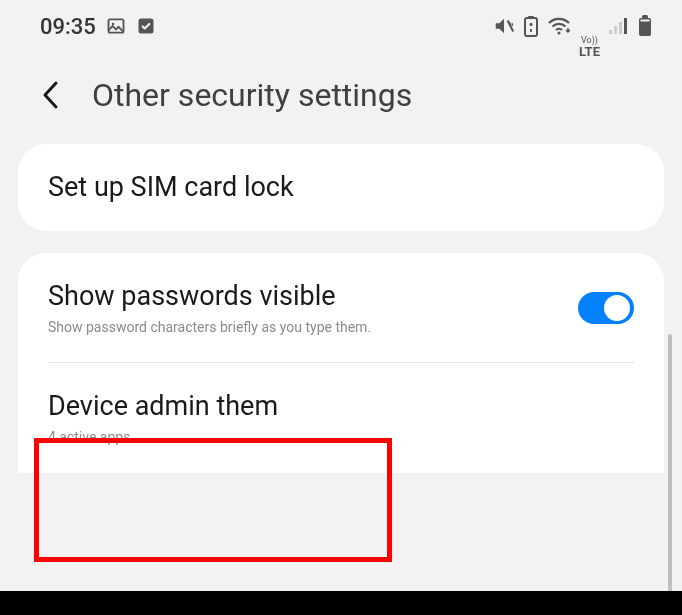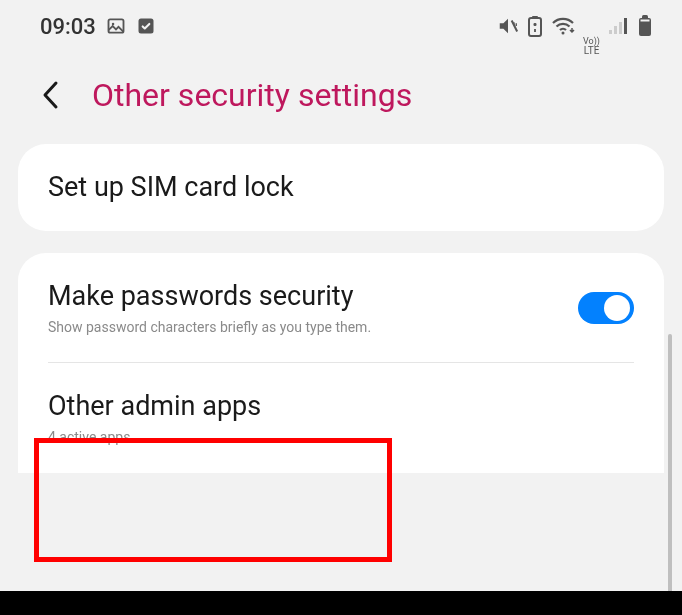--- a/index.html
+++ b/index.html
@@ -50,21 +50,21 @@
     }
     .back-button {
       display: flex;
       align-items: center;
       justify-content: center;
       cursor: pointer;
     }
     .page-title {
       font-size: 32px;
       font-weight: 400;
-      color: #be185d;
+      color: #404040;
     }
     .content {
       padding: 0 18px;
       position: relative;
     }
     .card {
       background: #ffffff;
       border-radius: 28px;
       margin-bottom: 22px;
       overflow: hidden;
@@ -138,43 +138,43 @@
     }
     .bottom-black {
       position: absolute;
       bottom: 0;
       left: 0;
       right: 0;
       height: 24px;
       background: #000;
     }
     .lte-text {
-      font-size: 10px;
-      font-weight: 400;
+      font-size: 13px;
+      font-weight: 700;
       color: #555;
       line-height: 1;
     }
     .vo-text {
       font-size: 9px;
       color: #555;
       line-height: 1;
     }
     .lte-stack {
       display: flex;
       flex-direction: column;
       align-items: center;
       margin-top: 41px;
     }
   </style>
 </head>
 <body>
 
 <div class="status-bar">
   <div class="status-left">
-    <span class="status-time">09:03</span>
+    <span class="status-time">09:35</span>
     <span class="status-icon">
       <svg width="20" height="20" viewBox="0 0 24 24" fill="none" stroke="#555" stroke-width="2.2">
         <rect x="3" y="4" width="18" height="16" rx="2"></rect>
         <circle cx="8.5" cy="9.5" r="1.5" fill="#555" stroke="none"></circle>
         <path d="M3 17l5-5 4 4 3-3 6 6" fill="none"></path>
       </svg>
     </span>
     <span class="status-icon">
       <svg width="20" height="20" viewBox="0 0 24 24" fill="#555">
         <rect x="3" y="3" width="18" height="18" rx="3"></rect>
@@ -243,31 +243,31 @@
     <div class="list-item">
       <div class="list-item-content">
         <div class="list-item-title">Set up SIM card lock</div>
       </div>
     </div>
   </div>
 
   <div class="card card-last">
     <div class="list-item">
       <div class="list-item-content">
-        <div class="list-item-title">Make passwords security</div>
+        <div class="list-item-title">Show passwords visible</div>
         <div class="list-item-subtitle">Show password characters briefly as you type them.</div>
       </div>
       <div class="toggle">
         <div class="toggle-knob"></div>
       </div>
     </div>
     <div class="divider"></div>
     <div class="list-item">
       <div class="list-item-content">
-        <div class="list-item-title">Other admin apps</div>
+        <div class="list-item-title">Device admin them</div>
         <div class="list-item-subtitle">4 active apps</div>
       </div>
     </div>
   </div>
 
   <div class="highlight-box"></div>
   <div class="scroll-indicator"></div>
 </div>
 
 <div class="bottom-black"></div>

